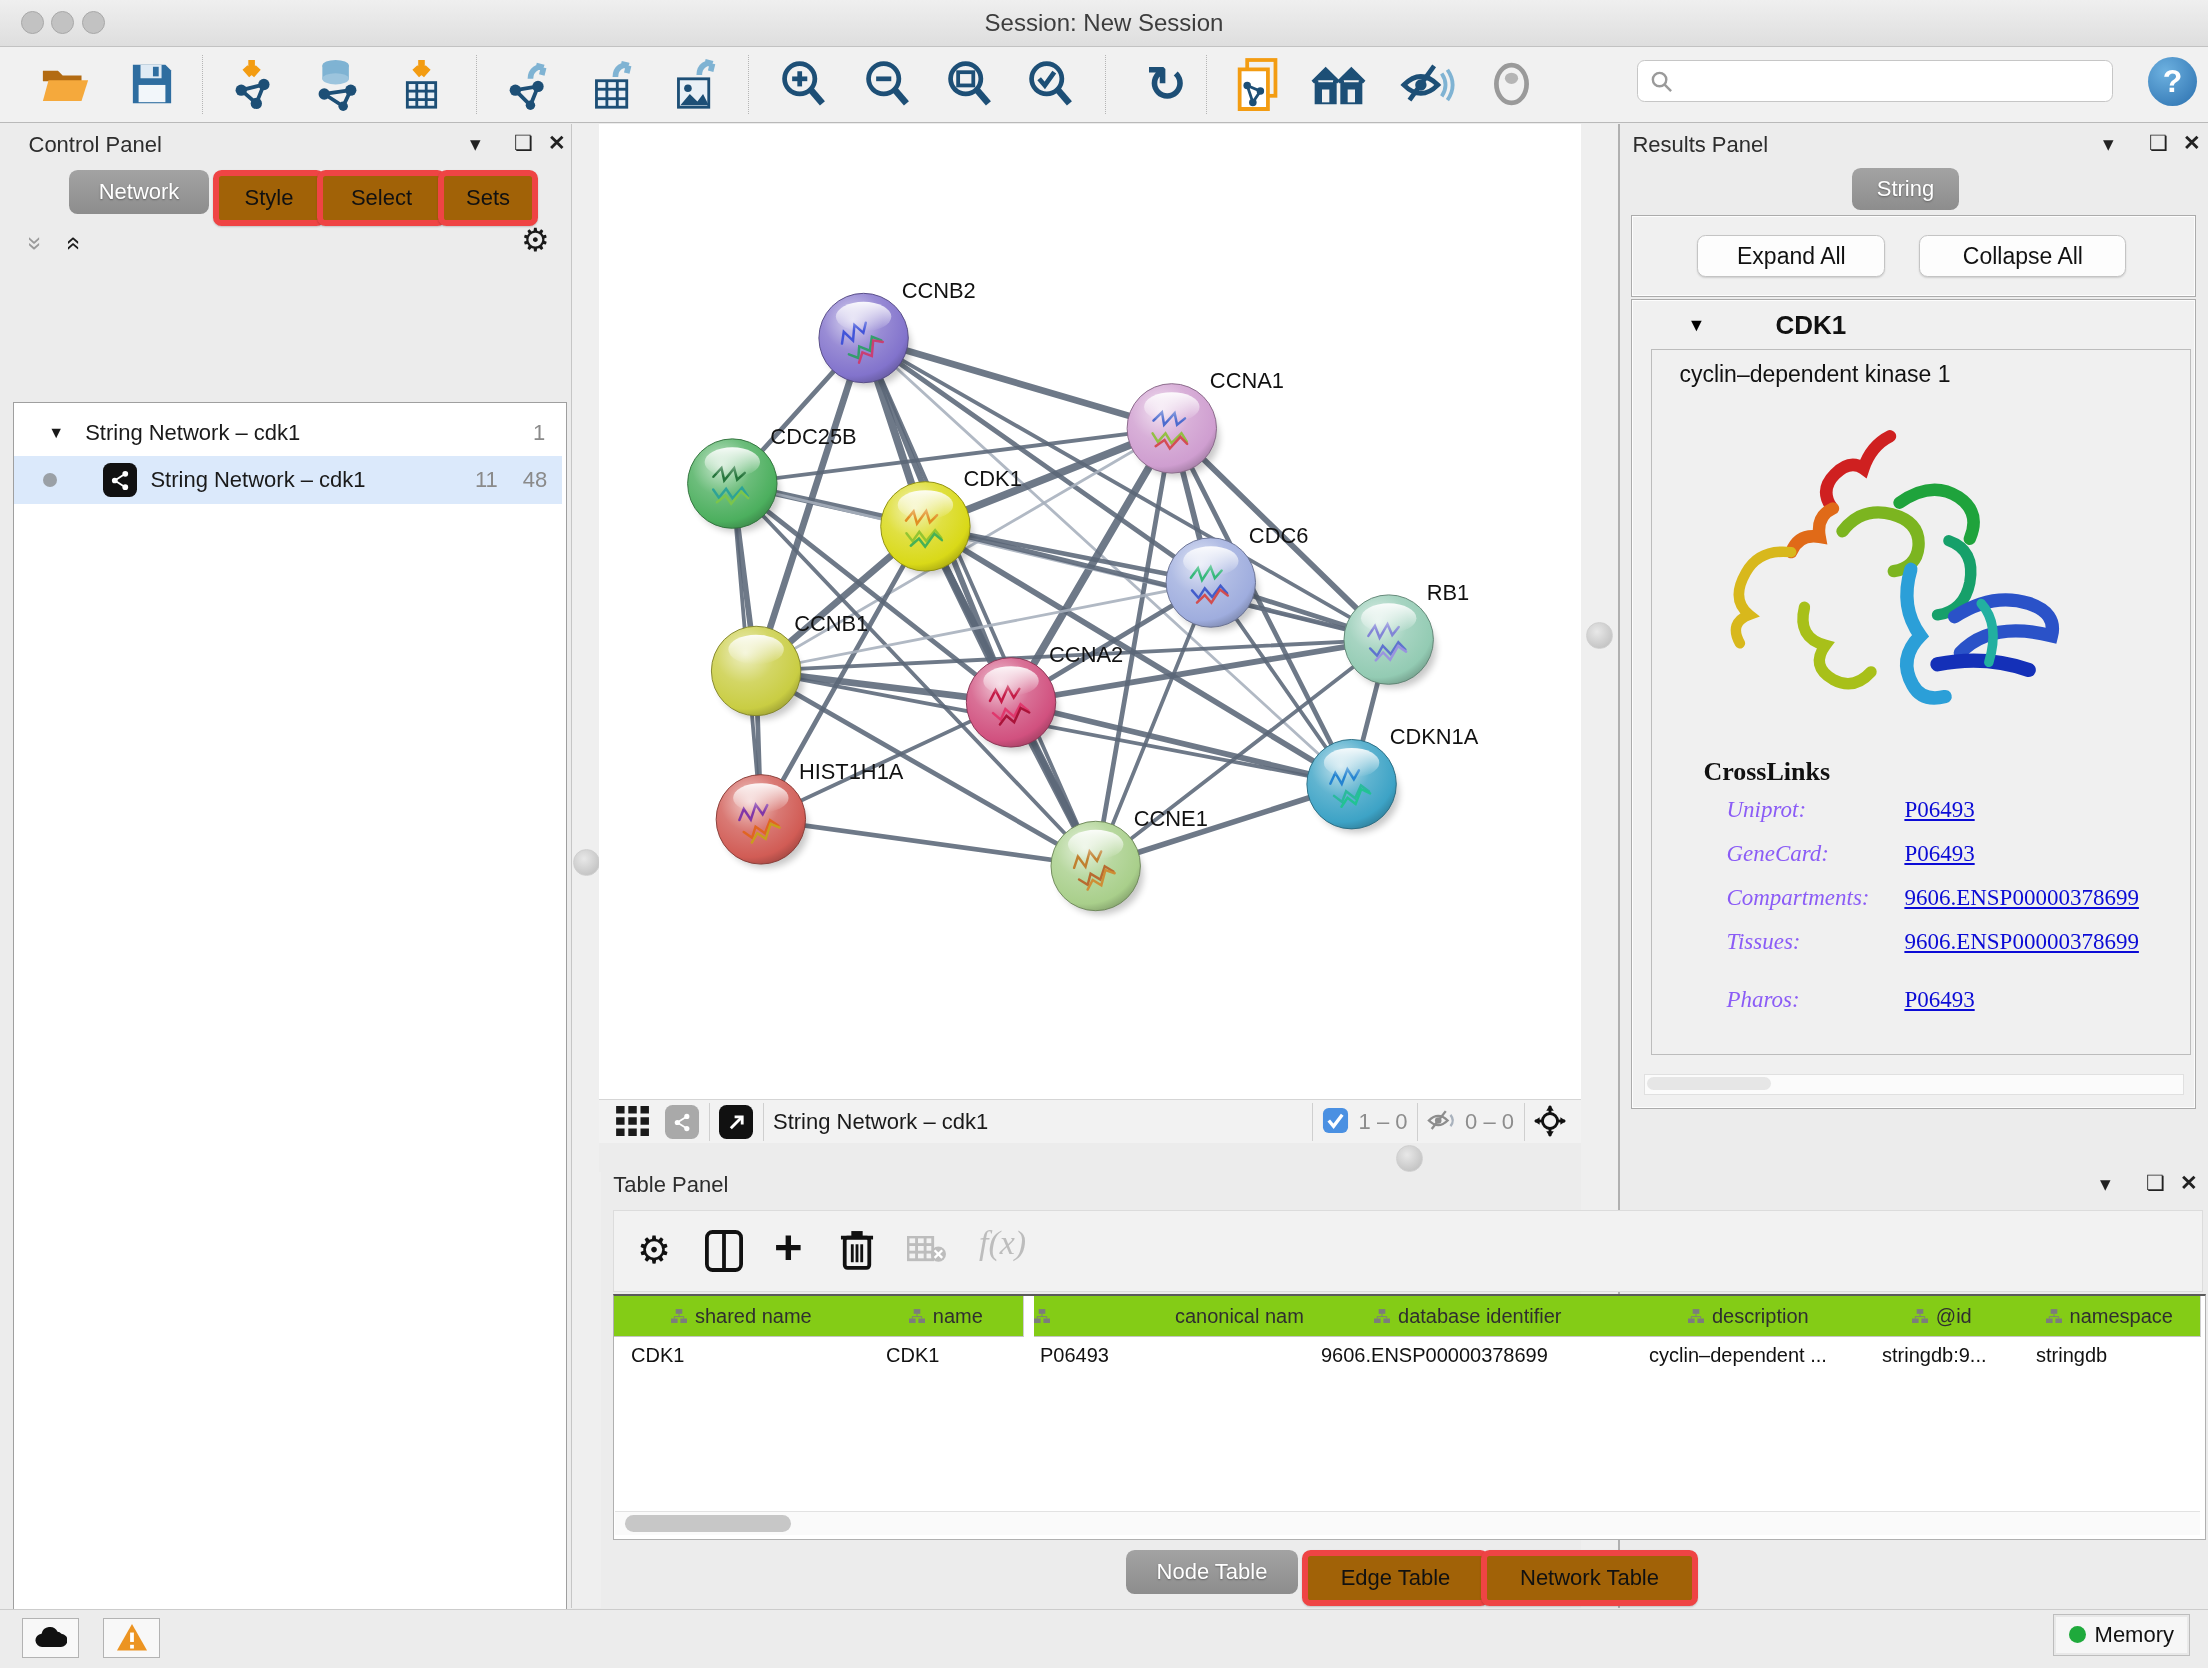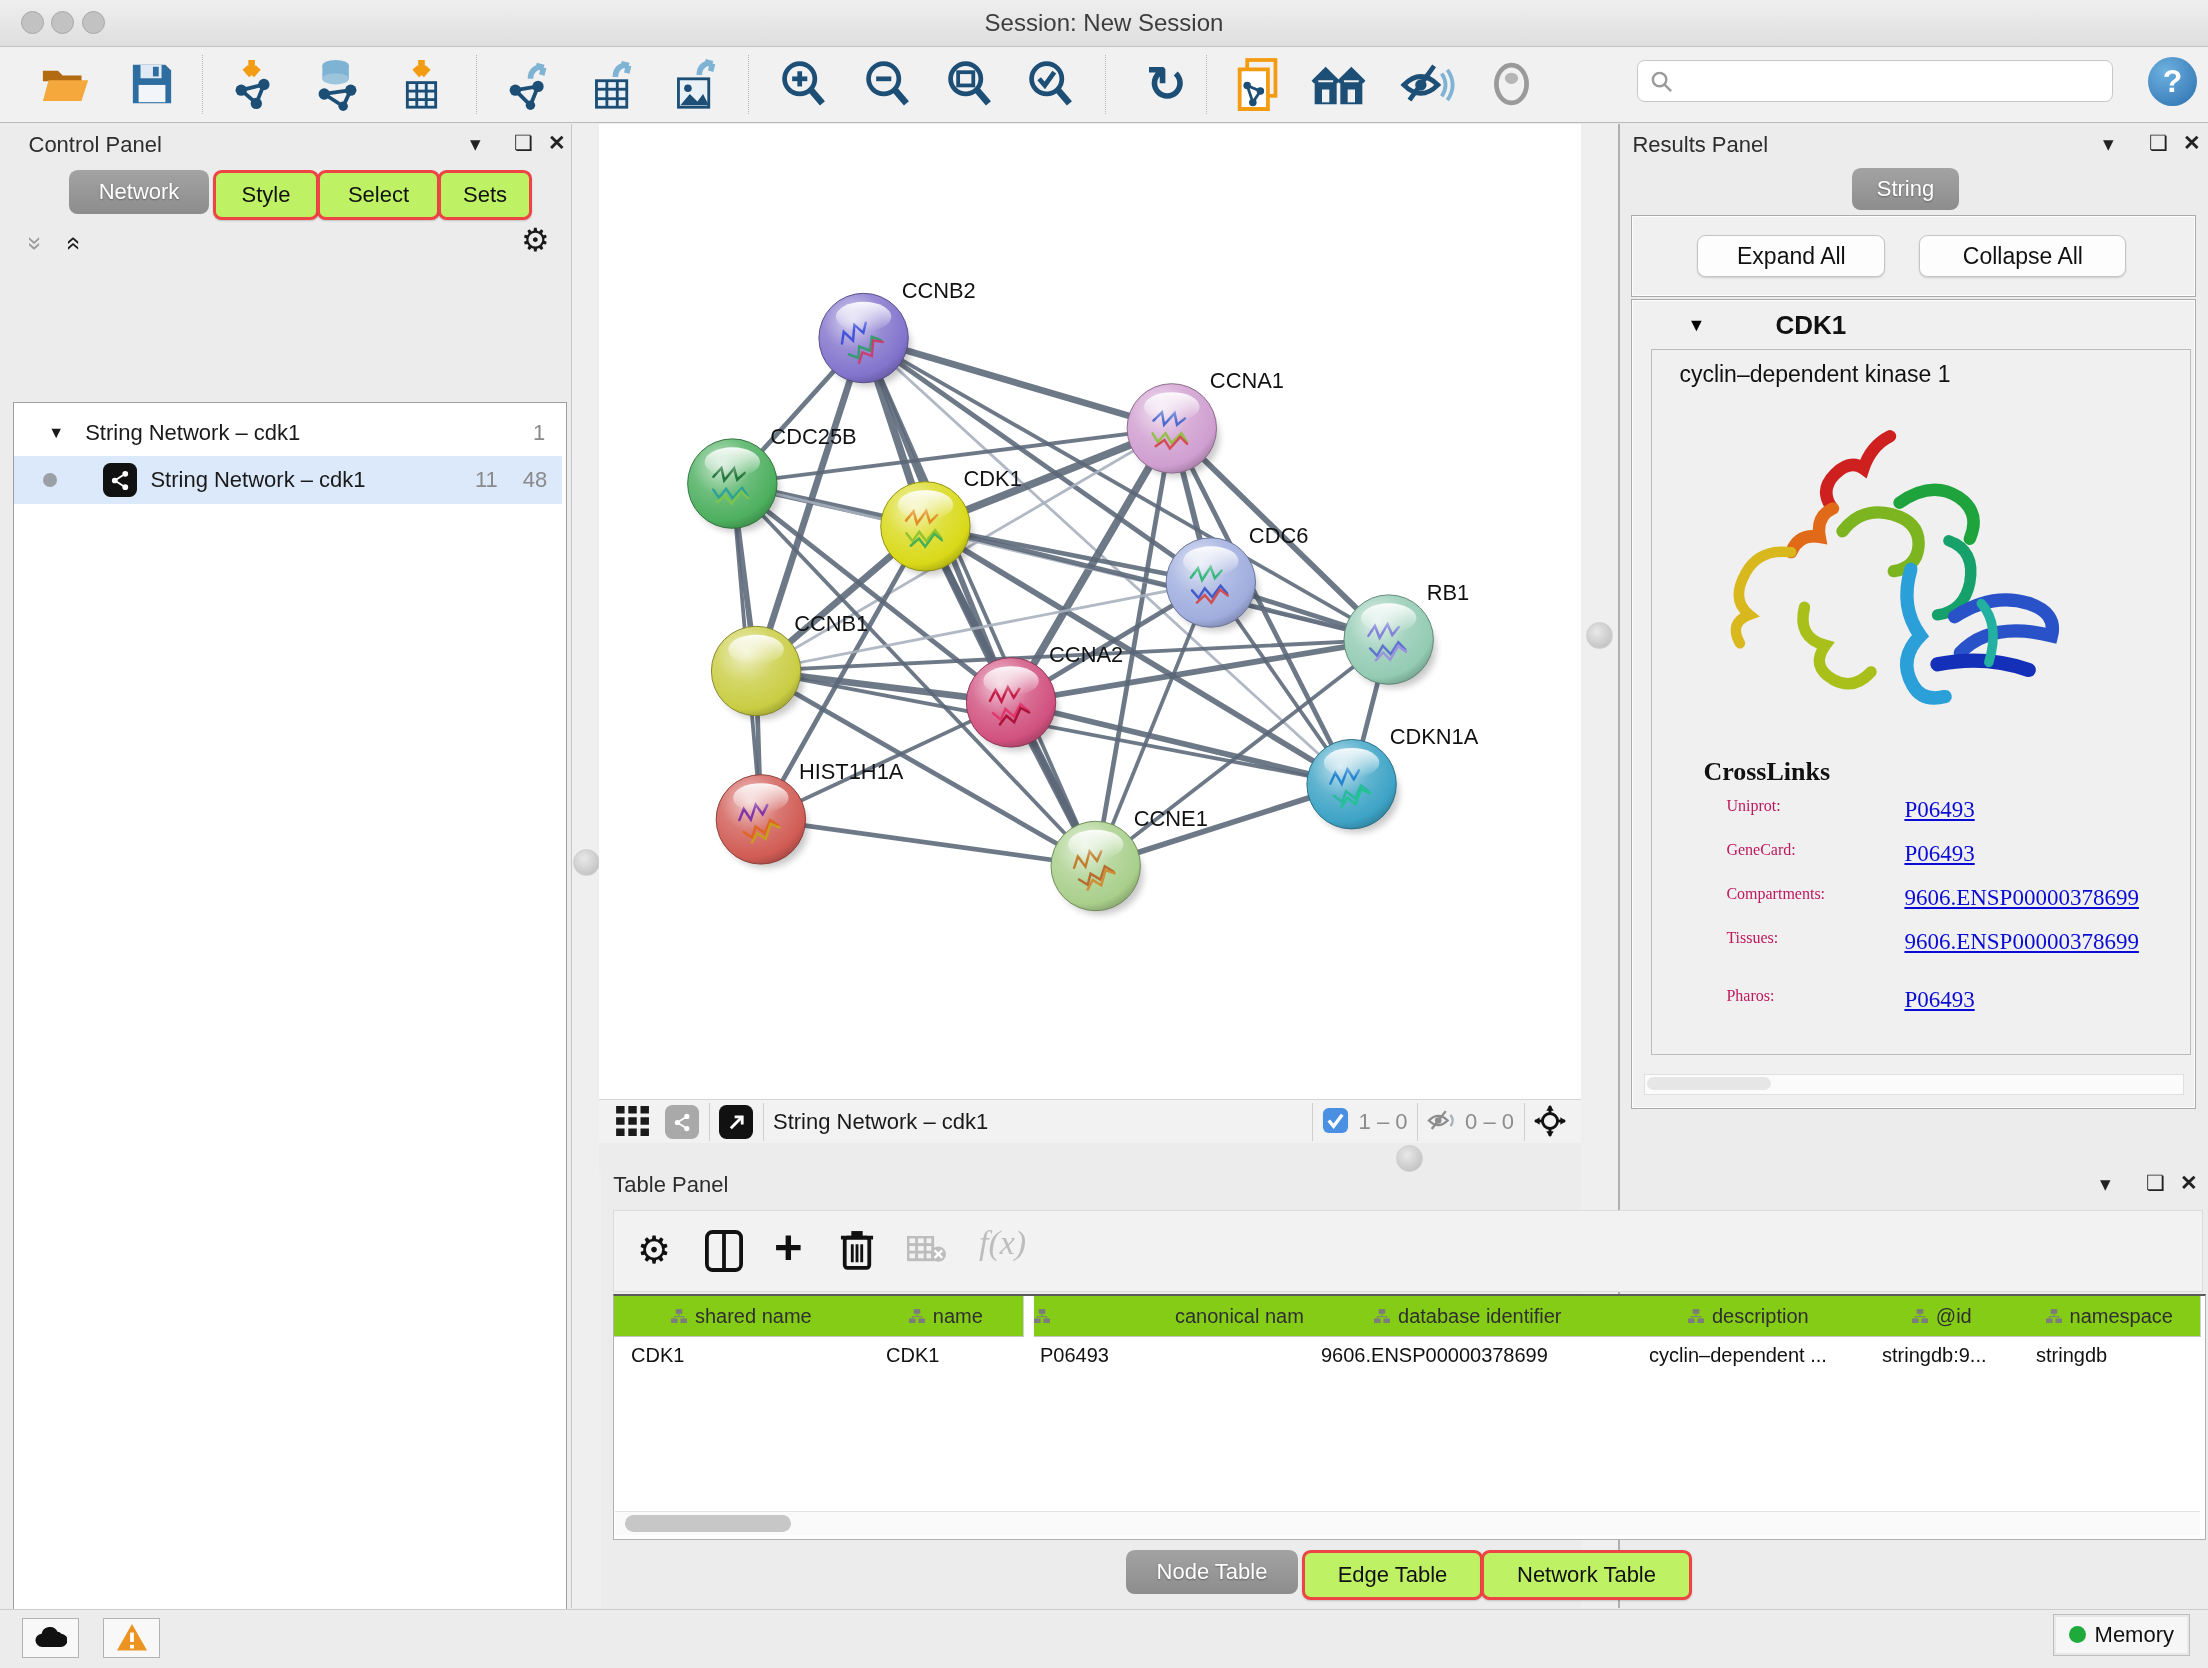--- a/index.html
+++ b/index.html
@@ -15,35 +15,35 @@
   .tsep{position:absolute;top:7.6px;width:0;height:59px;border-left:1.9px dotted #b5b5b5;}
   #search-box{position:absolute;left:1637px;top:13.3px;width:476px;height:42px;background:#fff;border:1.9px solid #c6c6c6;border-radius:7.6px;display:flex;align-items:center;padding-left:11.4px;box-sizing:border-box;}
   #search-box input{border:none;outline:none;font-size:21px;width:418px;background:transparent;}
   #help-btn{position:absolute;left:2148px;top:9.5px;width:49px;height:49px;border-radius:50%;background:radial-gradient(circle at 35% 30%,#6db1e0,#2a6fae);color:#fff;font-size:32px;font-weight:bold;display:flex;align-items:center;justify-content:center;}
   
   .phead{font-size:22px;color:#2d2d2d;}
   .pctl{font-size:21px;color:#222;}
   
   #cp-tabs .tab,#bt-tabs .tab{position:absolute;height:44px;border-radius:8.6px;display:flex;align-items:center;justify-content:center;font-size:22px;}
   .tab.on{background:linear-gradient(#a3a3a3,#8d8d8d);color:#fff;text-shadow:0 1px 1.9px rgba(0,0,0,.35);}
-  .tab.off{background:#bef264;color:#111;border:3px solid #ef4444;box-shadow:0 1px 1.9px rgba(0,0,0,.18);}
+  .tab.off{background:#a16207;color:#111;border:6px solid #ef4444;box-shadow:0 1px 1.9px rgba(0,0,0,.18);}
   #cp-box{left:13.3px;top:278px;width:552px;height:1301px;background:#fff;border:1.9px solid #9f9f9f;}
   .treerow{position:absolute;left:0;width:548px;height:48px;display:flex;align-items:center;font-size:22px;color:#1a1a1a;}
   
   #netwrap{left:599px;top:124px;width:982px;height:976px;background:#fff;}
   #net-status{left:599px;top:1099px;width:982px;height:44px;background:#f2f2f2;border-top:1px solid #d5d5d5;display:flex;align-items:center;}
   .nsep{width:0;height:38px;border-left:1px solid #cfcfcf;margin:0 9.5px;}
   
   .split-dot{width:25px;height:25px;border-radius:50%;background:radial-gradient(circle at 40% 35%,#e8e8e8,#b9b9b9);border:1px solid #cfcfcf;}
   
   #rp{left:1620px;top:124px;width:589px;height:1484px;}
   .rbox{position:absolute;background:#f0f0f0;border:1.9px solid #ababab;box-shadow:inset 0 0 0 1px #fdfdfd;}
   .btn{background:#fdfdfd;border:1px solid #c4c4c4;border-radius:8.6px;font-size:23px;color:#111;display:flex;align-items:center;justify-content:center;box-shadow:0 1px 1.9px rgba(0,0,0,.15);}
   .serif{font-family:"Liberation Serif",serif;}
-  .xl-label{font-size:16px;color:#be185d;}
+  .xl-label{font-size:23px;color:#8b5cf6;font-style:italic;}
   .xl-link{font-size:23px;color:#0b0bd6;text-decoration:underline;}
   
   #tp-toolbar{left:613px;top:1210px;width:1588px;height:80px;background:#f2f2f2;border:1px solid #dcdcdc;}
   #tbl{left:613px;top:1294px;width:1591px;height:243px;background:#fff;border:1px solid #b0b0b0;border-top:2.9px solid #5a5a5a;}
   .th{position:absolute;top:0;height:40px;background:#84cc16;border-right:1px solid #cfcfcf;border-bottom:1px solid #c4c4c4;display:flex;align-items:center;justify-content:center;font-size:20px;color:#2f2f2f;gap:7.6px;}
   .td{position:absolute;top:41px;height:36px;display:flex;align-items:center;font-size:20px;color:#111;padding-left:17px;box-sizing:border-box;overflow:hidden;white-space:nowrap;}
   #tbl-scroll{position:absolute;left:1px;bottom:3.8px;width:1585px;height:23px;background:#fafafa;border-top:1px solid #e2e2e2;}
   #tbl-thumb{position:absolute;left:9.5px;top:2.9px;width:166px;height:17px;border-radius:8.6px;background:#c7c7c7;}
   
   #statusbar{left:0;top:1609px;width:2208px;height:59px;background:#ececec;border-top:1.9px solid #cccccc;}

